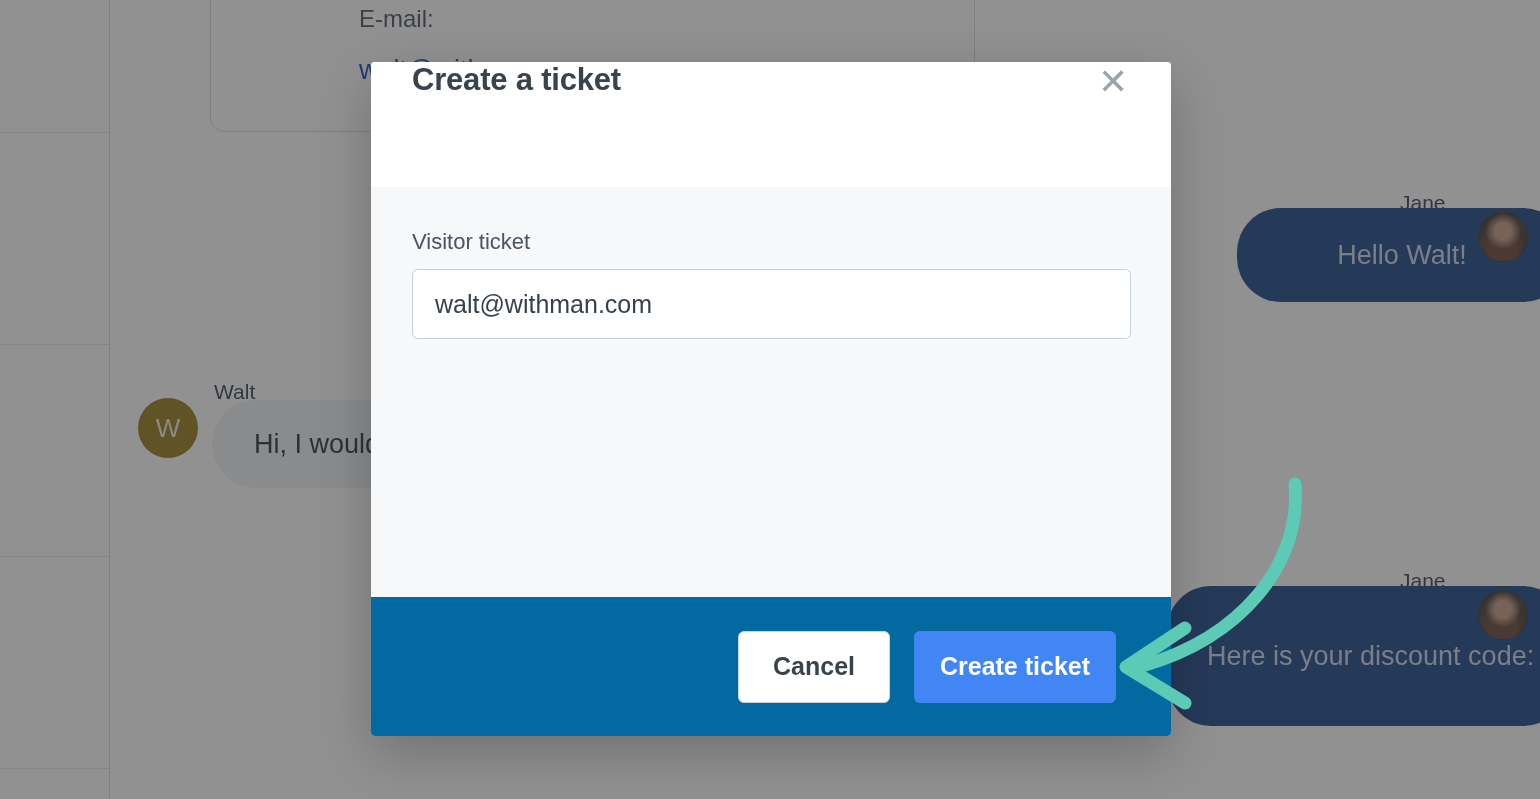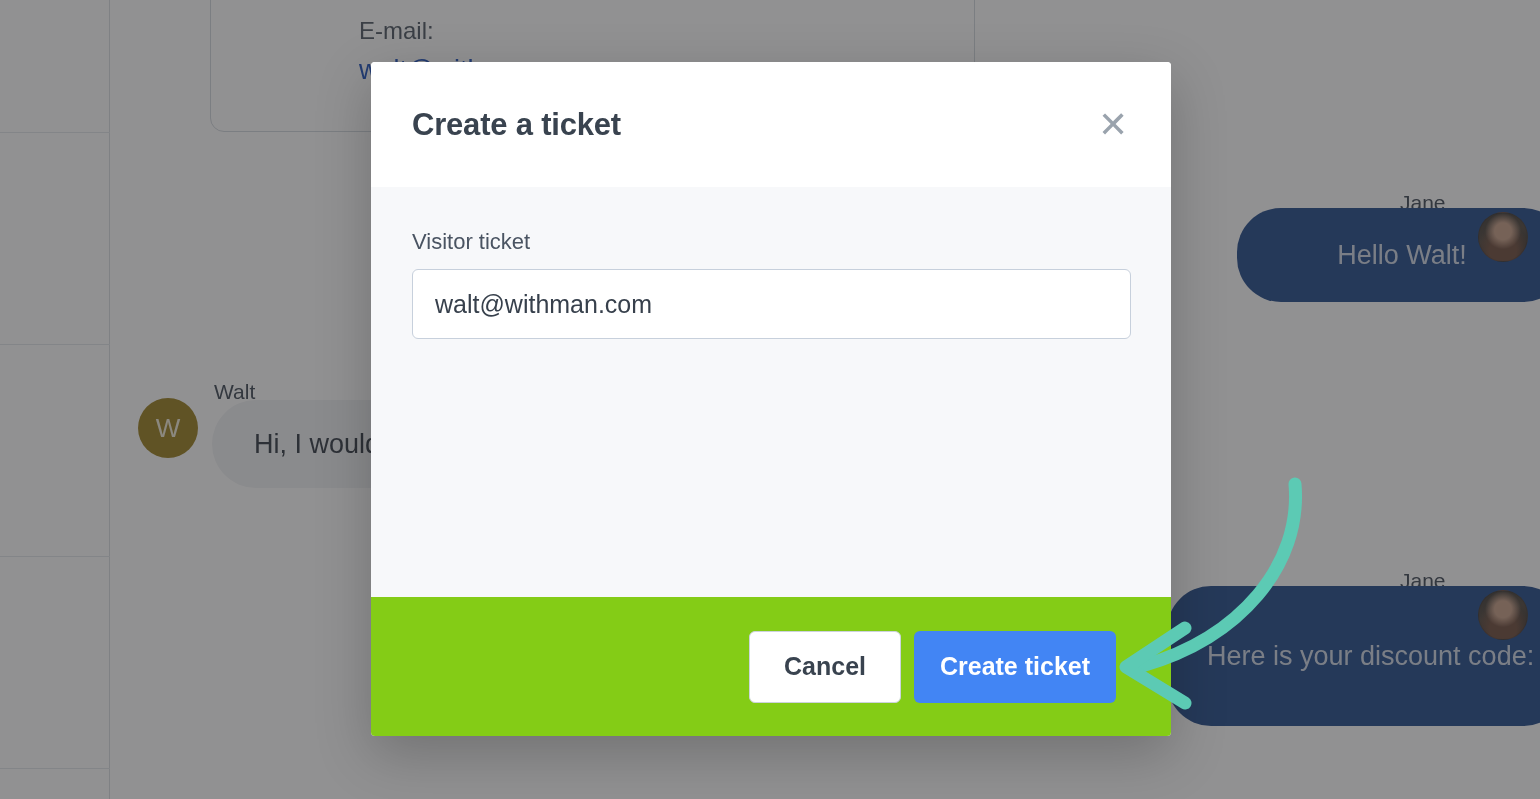--- a/index.html
+++ b/index.html
@@ -28,21 +28,21 @@
   .conv-item.i2 { top: 345px; }
   .conv-item.i3 { top: 557px; }
 
   .chat { position: absolute; left: 110px; top: 0; right: 0; bottom: 0; background: #ffffff; }
 
   .info-card {
     position: absolute; left: 100px; top: -120px; width: 765px; height: 252px;
     border: 1px solid #d2d7dd; border-radius: 14px; background: #ffffff;
   }
   .info-label {
-    position: absolute; left: 148px; top: 136px;
+    position: absolute; left: 148px; top: 124px;
     font-size: 24px; color: #4b5560;
   }
   .info-value {
     position: absolute; left: 148px; top: 174px;
     font-size: 27px; color: #1a4fbd;
   }
 
   .msg-name {
     position: absolute; font-size: 21px; color: #3c4552; white-space: nowrap; margin-top: 22px;
   }
@@ -89,21 +89,21 @@
 
   
   .modal {
     position: absolute; left: 371px; top: 62px; width: 800px; height: 674px;
     background: #ffffff; border-radius: 4px;
     box-shadow: 0 18px 55px rgba(0,0,0,0.22);
     overflow: hidden; display: flex; flex-direction: column;
   }
   .modal-header {
     height: 125px; background: #ffffff; flex: 0 0 125px;
-    display: flex; align-items: center; justify-content: space-between;
+    display: flex; justify-content: space-between;
     padding: 0 38px 0 41px;
   }
   .modal-title { font-size: 31px; font-weight: bold; color: #39434f; letter-spacing: -0.2px; }
   .close-icon {
     width: 40px; height: 40px; display: flex; align-items: center; justify-content: center;
     cursor: pointer; color: #9aa3ad; font-size: 36px; line-height: 1; font-weight: 300;
     background: none; border: none; padding: 0;
   }
 
   .modal-body {
@@ -113,23 +113,23 @@
   .field { margin-bottom: 26px; }
   .field-label { font-size: 22px; color: #4a5462; margin-bottom: 14px; }
   .field-input {
     width: 719px; height: 70px; background: #ffffff;
     border: 1px solid #c7d0dc; border-radius: 6px;
     padding: 0 22px; font-size: 25px; color: #37404c;
     font-family: "Liberation Sans", sans-serif;
   }
 
   .modal-footer {
-    flex: 0 0 139px; background: #84cc16;
+    flex: 0 0 139px; background: #0369a1;
     display: flex; align-items: center; justify-content: flex-end;
-    gap: 13px; padding-right: 55px;
+    gap: 24px; padding-right: 55px;
   }
   .btn {
     font-family: "Liberation Sans", sans-serif;
     font-size: 25px; font-weight: bold; border-radius: 6px;
     cursor: pointer; height: 72px;
   }
   .btn-cancel {
     background: #ffffff; border: 1px solid #ccd3dc; color: #39434f;
     width: 152px;
   }

